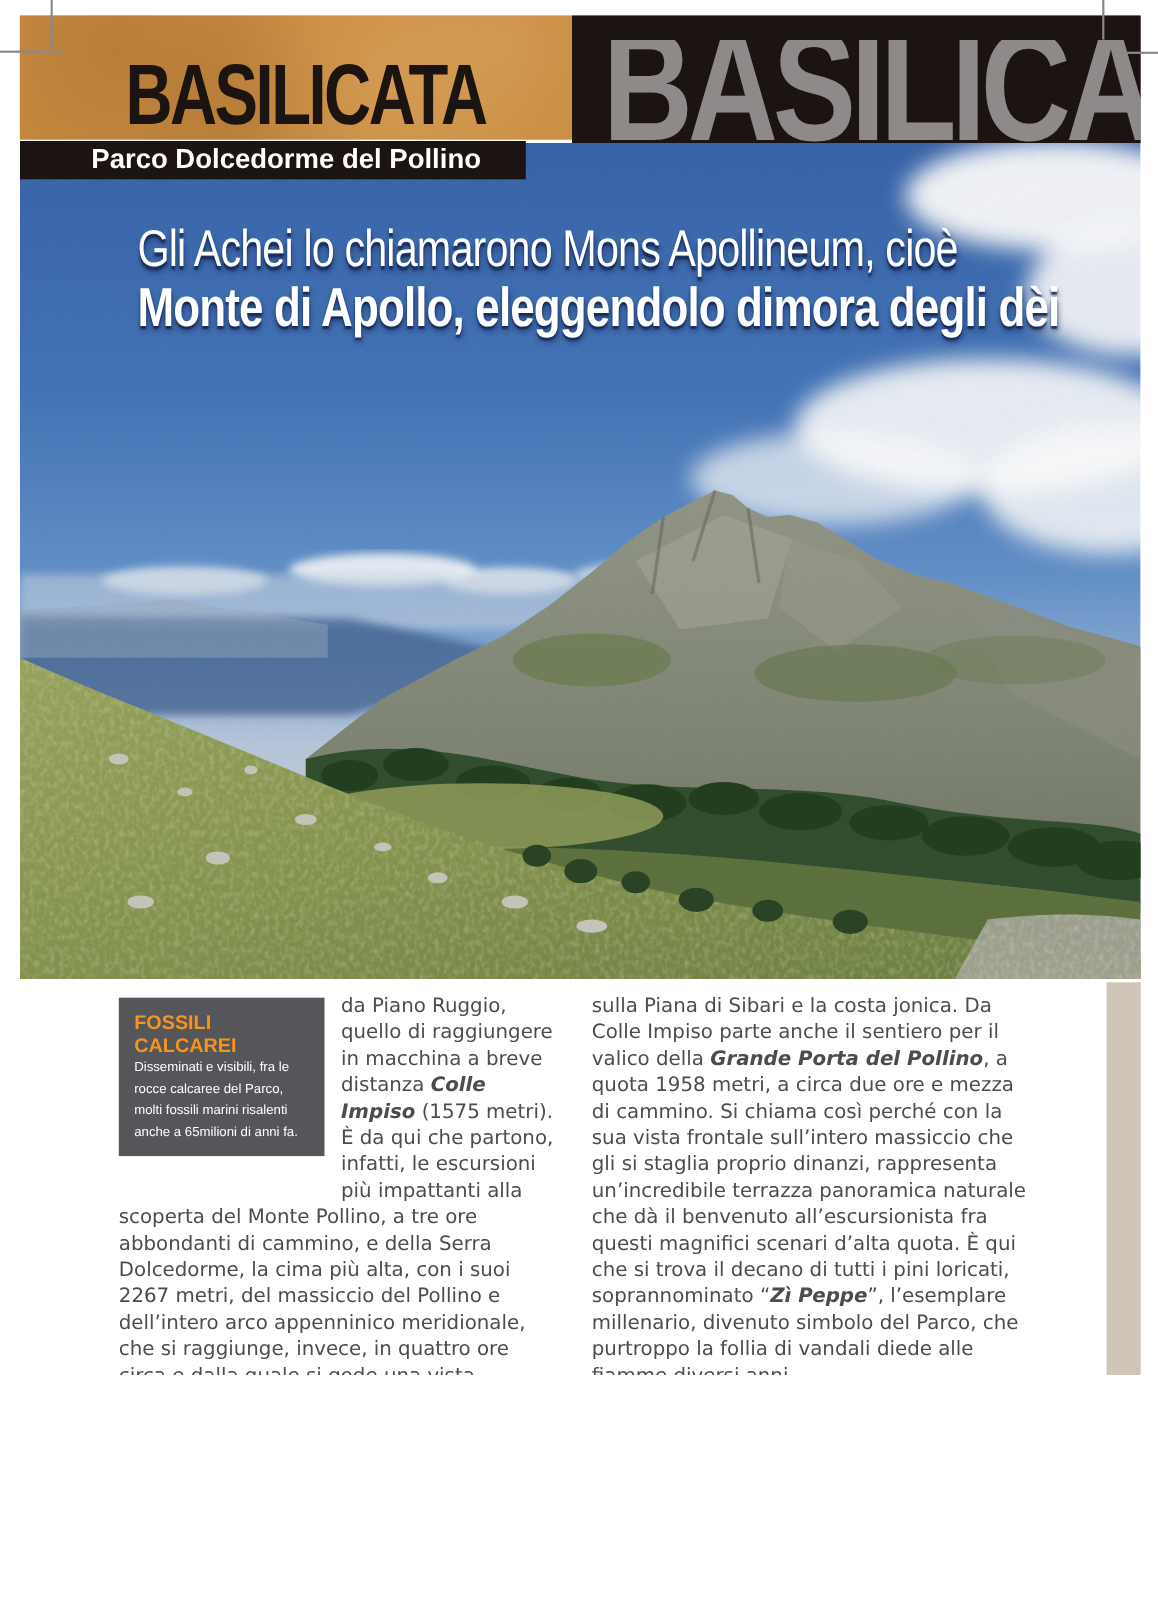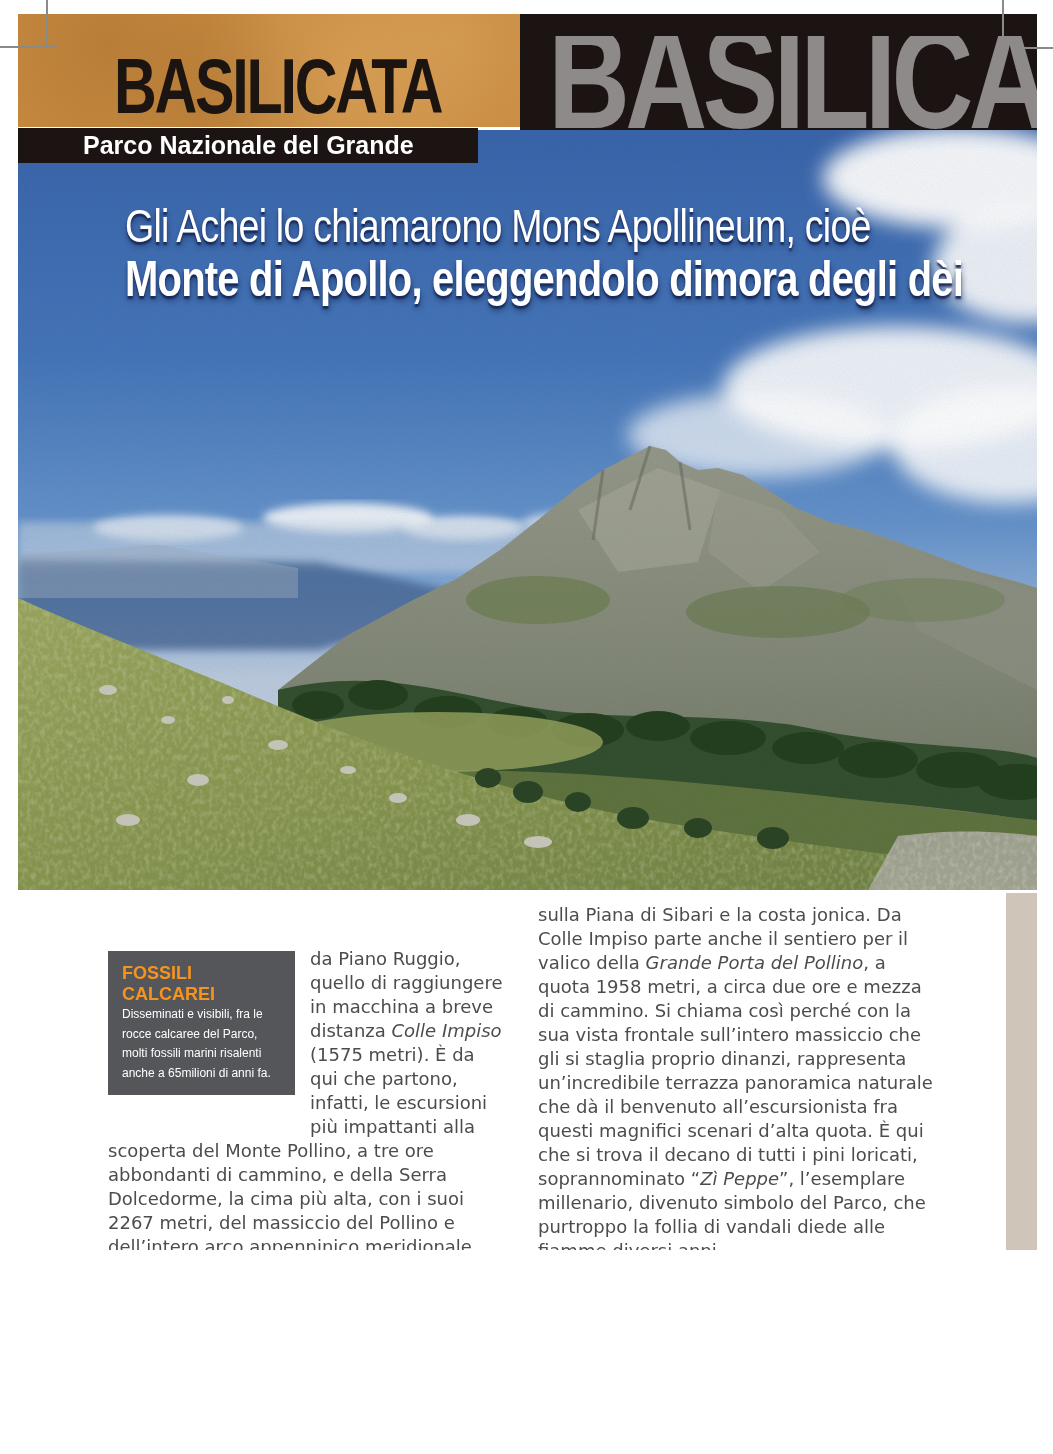--- a/index.html
+++ b/index.html
@@ -30,23 +30,23 @@
   .photo{left:18px;top:130px;width:1019px;height:760px;overflow:hidden;}
   .photo svg{display:block;width:1019px;height:760px;}
   .headline{left:125px;top:200px;z-index:4;transform:scaleX(.8);transform-origin:left top;
     white-space:nowrap;color:#ffffff;
     text-shadow:0 3px 2px rgba(21,38,84,.9), 1px 5px 7px rgba(21,38,84,.55);}
   .headline .l1{font-size:47px;font-weight:400;line-height:52px;letter-spacing:-1px;}
   .headline .l2{font-size:50px;font-weight:700;line-height:54px;letter-spacing:-1px;}
 
   
   .col{color:#4c4c4e;font-family:"DejaVu Sans",sans-serif;font-size:18px;line-height:24px;}
-  .col1{left:108px;top:903px;width:398px;margin-top:44px;}
+  .col1{left:108px;top:903px;width:398px;}
   .col2{left:538px;top:903px;width:398px;}
-  .it{font-style:italic;}
+  .it{font-style:italic;font-weight:bold;}
   .fossil-box{float:left;width:159px;min-height:115px;margin:4px 15px 26px 0;
     background:#55565a;padding:12px 14px;font-family:"Liberation Sans",sans-serif;}
   .fossil-title{color:#f7941e;font-weight:700;font-size:18px;line-height:21px;}
   .fossil-body{color:#ffffff;font-size:12px;line-height:19.5px;}
   .page-number{left:84px;top:1342px;font-family:"DejaVu Sans",sans-serif;
     font-size:27px;color:#8b5cf6;}
 
   
   .beige-strip{left:1006px;top:893px;width:31px;height:545px;background:#cfc5b9;}
   .mark{background:#8a8a8a;z-index:6;}
@@ -65,21 +65,21 @@
 <div class="page">
 
   <div class="abs orange-block">
     <div class="region-title">BASILICATA</div>
   </div>
   <div class="abs black-block"></div>
   <div class="abs watermark-clip">
     <span class="watermark">BASILICATA</span>
   </div>
   <div class="abs park-bar">
-    <span>Parco Nazionale del Grande</span>
+    <span>Parco Dolcedorme del Pollino</span>
   </div>
 
   <div class="abs photo">
     <svg viewBox="0 0 1019 760" preserveAspectRatio="none">
       <defs>
         <linearGradient id="skyg" x1="0" y1="0" x2="0" y2="1">
           <stop offset="0" stop-color="#3a66ac"></stop>
           <stop offset=".30" stop-color="#4677bb"></stop>
           <stop offset=".52" stop-color="#6694cc"></stop>
           <stop offset=".64" stop-color="#93b3da"></stop>

